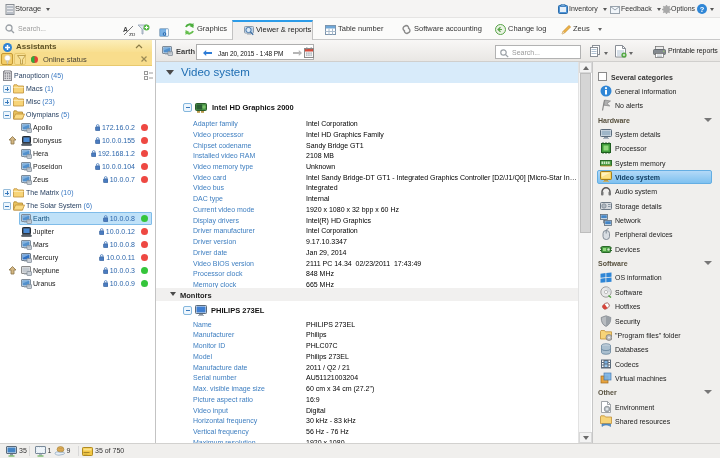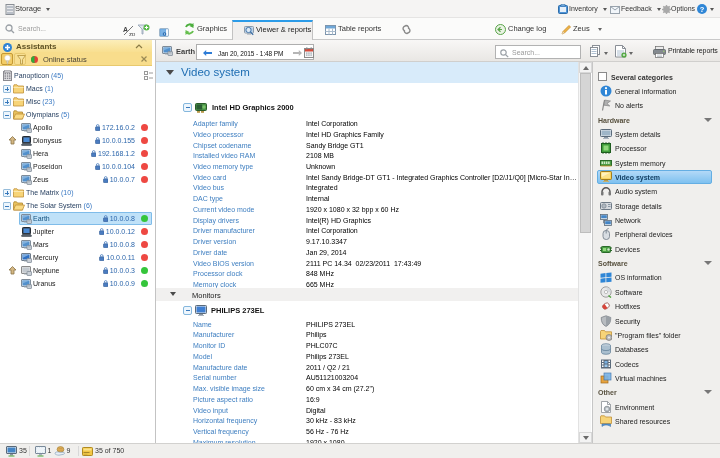--- a/index.html
+++ b/index.html
@@ -193,25 +193,26 @@
         <line x1="6.4" y1="5.9" x2="9.2" y2="8.7" stroke="#3b6ea5" stroke-width="1.3"></line>
       </svg>
     <div class="tabtxt" style="left:256px;top:1px;color:#222">Viewer &amp; reports</div>
     <svg class="abs" style="left:325px;top:7px" width="11" height="10">
         <rect x="0.5" y="0.5" width="10" height="9" fill="#fff" stroke="#7d95ad"></rect>
         <rect x="1" y="1" width="9" height="2.5" fill="#6fa7d8"></rect>
         <line x1="4" y1="3.5" x2="4" y2="9.5" stroke="#aabccd"></line>
         <line x1="7.5" y1="3.5" x2="7.5" y2="9.5" stroke="#aabccd"></line>
         <line x1="0.5" y1="6.5" x2="10.5" y2="6.5" stroke="#aabccd"></line>
       </svg>
-    <div class="tabtxt" style="left:338px">Table reports</div>
+    <div class="tabtxt" style="left:338px">Table number</div>
     <svg class="abs" style="left:401px;top:6px" width="11" height="11">
         <path d="M3 6.5 A2.6 2.6 0 0 1 3 2.5 L5 1.5 A2.6 2.6 0 0 1 7.5 5" fill="none" stroke="#8a8a8a" stroke-width="1.4"></path>
         <path d="M8 4.5 A2.6 2.6 0 0 1 8 8.5 L6 9.5 A2.6 2.6 0 0 1 3.5 6" fill="none" stroke="#8a8a8a" stroke-width="1.4"></path>
       </svg>
+    <div class="tabtxt" style="left:414px">Software accounting</div>
     <svg class="abs" style="left:495px;top:6px" width="11" height="11">
         <circle cx="5.5" cy="5.5" r="5" fill="#eaf3e4" stroke="#58a348"></circle>
         <path d="M3 5.5 h4 M5.5 3.2 L3 5.5 L5.5 7.8" fill="none" stroke="#58a348" stroke-width="1.2"></path>
       </svg>
     <div class="tabtxt" style="left:508px">Change log</div>
     <svg class="abs" style="left:560px;top:6px" width="12" height="12">
         <path d="M2 10 L3 7.5 L9 1.5 L10.5 3 L4.5 9 Z" fill="#f0b445" stroke="#c58a2a" stroke-width="0.8"></path>
         <path d="M2 10 L3 7.5 L4.5 9 Z" fill="#e8e0d0"></path>
       </svg>
     <div class="tabtxt" style="left:573px">Zeus</div>
@@ -564,21 +565,21 @@
     <div class="prow" style="top:206.3px">
         <div class="plabel">Processor clock</div>
         <div class="pvalue">848 MHz</div>
       </div>
     <div class="prow" style="top:217px">
         <div class="plabel">Memory clock</div>
         <div class="pvalue">665 MHz</div>
       </div>
     <div class="secbar" style="top:226px">
       <div class="tri" style="left:14px;top:4px;border-left-width:3.5px;border-right-width:3.5px;border-top-width:4.5px"></div>
-      <div class="abs ns" style="left:36px;top:2.5px;font-size:7.5px;font-weight:normal;color:#222">Monitors</div>
+      <div class="abs ns" style="left:24px;top:2.5px;font-size:7.5px;font-weight:bold;color:#222">Monitors</div>
     </div>
     <div class="abs" style="top:242px;height:13px">
       <div class="minusbox" style="left:27px;top:2px"></div>
       <svg class="abs" style="left:39px;top:1px" width="12" height="11">
           <rect x="0.5" y="0.5" width="11" height="8" rx="0.8" fill="#e6eaee" stroke="#5a6a7a"></rect>
           <rect x="1.5" y="1.5" width="9" height="6" fill="#3f7fd2"></rect>
           <rect x="4" y="9" width="4" height="1" fill="#8a97a4"></rect>
           <rect x="3" y="10" width="6" height="1" fill="#aab4be"></rect>
         </svg>
       <div class="abs ns" style="left:55px;top:2px;font-size:7.5px;font-weight:bold;color:#111">PHILIPS 273EL</div>

